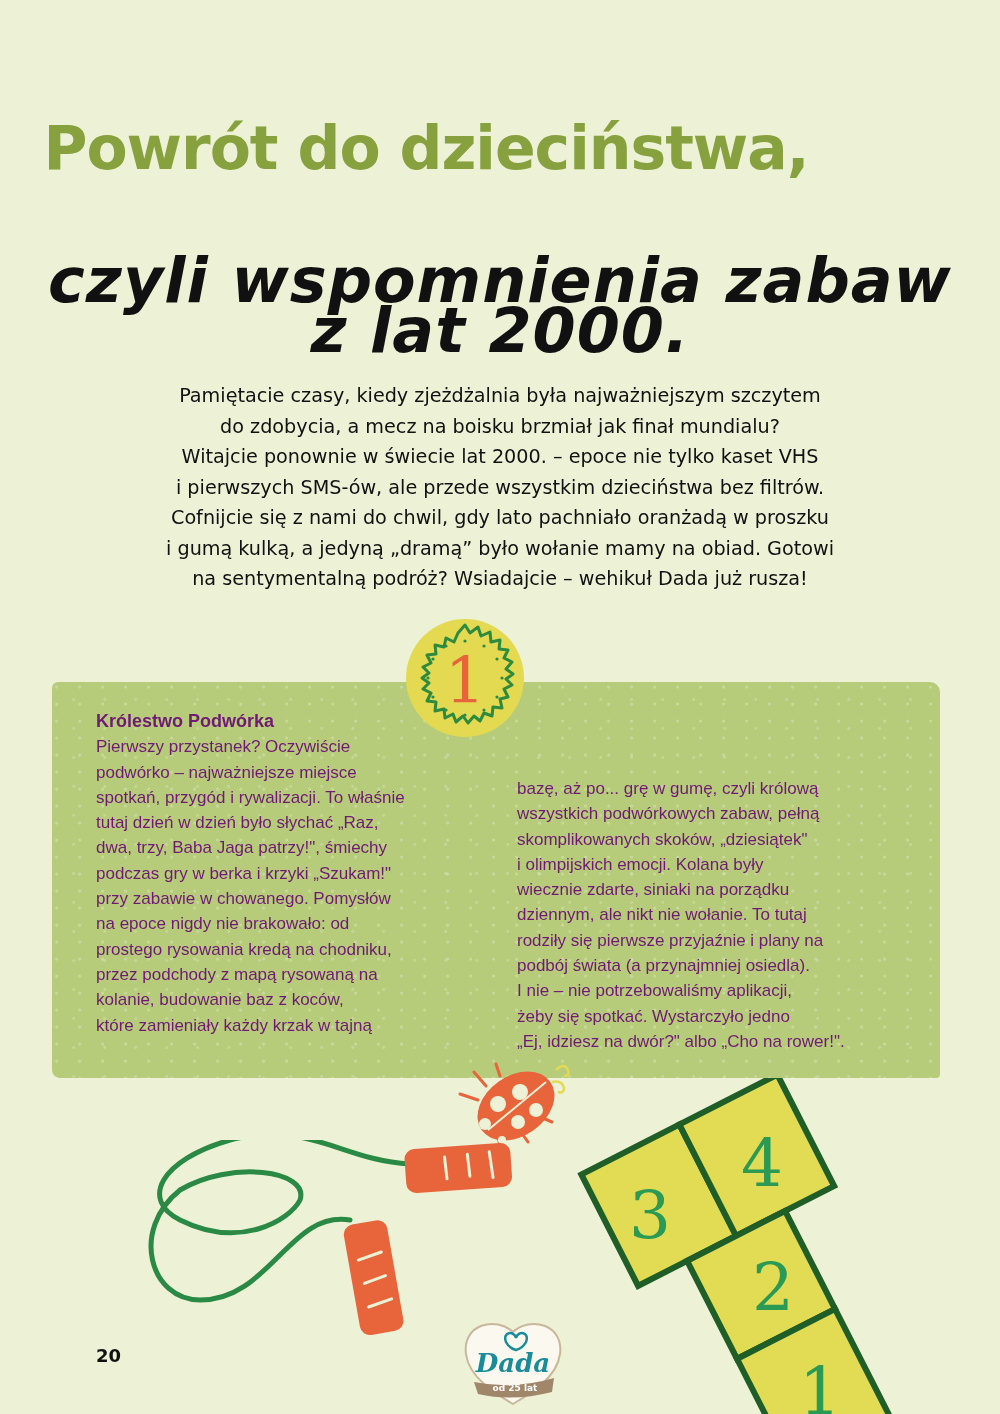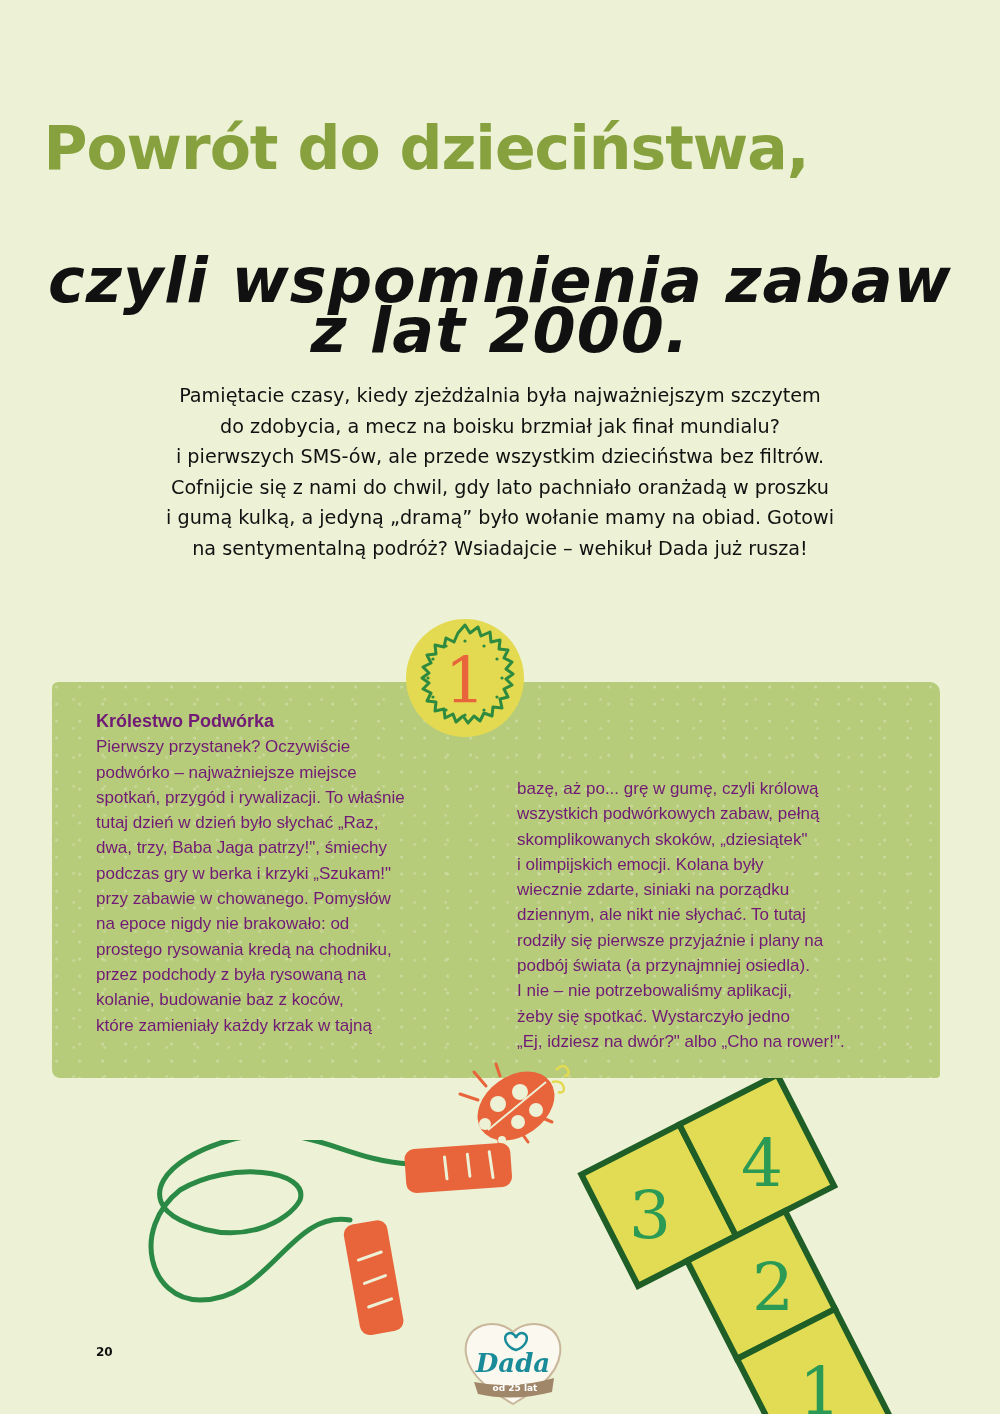--- a/index.html
+++ b/index.html
@@ -45,37 +45,38 @@
     .col {
       position: absolute; z-index: 2;
       font-family: Liberation Sans, sans-serif; font-size: 17px; line-height: 25.3px; color: #701a75;
     }
     .col span { display: block; white-space: nowrap; }
     .col.left { left: 96px; top: 709px; }
     .col.right { left: 517px; top: 776px; }
     .col .heading { font-weight: bold; font-size: 18px; }
     .page-num {
       position: absolute; left: 96px; top: 1345px;
-      font-family: "DejaVu Sans", sans-serif; font-weight: bold; font-size: 12px; color: #111;
+      font-family: "DejaVu Sans", sans-serif; font-weight: bold; font-size: 18px; color: #111;
     }
     .illus { position: absolute; }
     .logo-text {
       font-family: "DejaVu Serif", serif; font-style: italic; font-weight: bold;
     }
   </style>
 </head>
 <body>
 
 <div class="title-main">Powrót do dzieciństwa,</div>
 <div class="title-sub l1">czyli wspomnienia zabaw</div>
 <div class="title-sub l2">z lat 2000.</div>
 
 <div class="intro">
   <span>Pamiętacie czasy, kiedy zjeżdżalnia była najważniejszym szczytem</span>
   <span>do zdobycia, a mecz na boisku brzmiał jak finał mundialu?</span>
+  <span>Witajcie ponownie w świecie lat 2000. – epoce nie tylko kaset VHS</span>
   <span>i pierwszych SMS-ów, ale przede wszystkim dzieciństwa bez filtrów.</span>
   <span>Cofnijcie się z nami do chwil, gdy lato pachniało oranżadą w proszku</span>
   <span>i gumą kulką, a jedyną „dramą” było wołanie mamy na obiad. Gotowi</span>
   <span>na sentymentalną podróż? Wsiadajcie – wehikuł Dada już rusza!</span>
 </div>
 
 <div class="panel"></div>
 
 <div class="badge">
   <svg width="122" height="122" viewBox="0 0 122 122">
@@ -103,32 +104,32 @@
   <span class="heading">Królestwo Podwórka</span>
   <span>Pierwszy przystanek? Oczywiście</span>
   <span>podwórko – najważniejsze miejsce</span>
   <span>spotkań, przygód i rywalizacji. To właśnie</span>
   <span>tutaj dzień w dzień było słychać „Raz,</span>
   <span>dwa, trzy, Baba Jaga patrzy!", śmiechy</span>
   <span>podczas gry w berka i krzyki „Szukam!"</span>
   <span>przy zabawie w chowanego. Pomysłów</span>
   <span>na epoce nigdy nie brakowało: od</span>
   <span>prostego rysowania kredą na chodniku,</span>
-  <span>przez podchody z była rysowaną na</span>
+  <span>przez podchody z mapą rysowaną na</span>
   <span>kolanie, budowanie baz z koców,</span>
   <span>które zamieniały każdy krzak w tajną</span>
 </div>
 
 <div class="col right">
   <span>bazę, aż po... grę w gumę, czyli królową</span>
   <span>wszystkich podwórkowych zabaw, pełną</span>
   <span>skomplikowanych skoków, „dziesiątek"</span>
   <span>i olimpijskich emocji. Kolana były</span>
   <span>wiecznie zdarte, siniaki na porządku</span>
-  <span>dziennym, ale nikt nie słychać. To tutaj</span>
+  <span>dziennym, ale nikt nie wołanie. To tutaj</span>
   <span>rodziły się pierwsze przyjaźnie i plany na</span>
   <span>podbój świata (a przynajmniej osiedla).</span>
   <span>I nie – nie potrzebowaliśmy aplikacji,</span>
   <span>żeby się spotkać. Wystarczyło jedno</span>
   <span>„Ej, idziesz na dwór?" albo „Cho na rower!".</span>
 </div>
 
 <div class="illus" style="left:448px; top:1060px; width:130px; height:90px;">
   <svg width="130" height="90" viewBox="0 0 130 90">
     <g stroke="#e8643a" stroke-width="3" fill="none" stroke-linecap="round">

